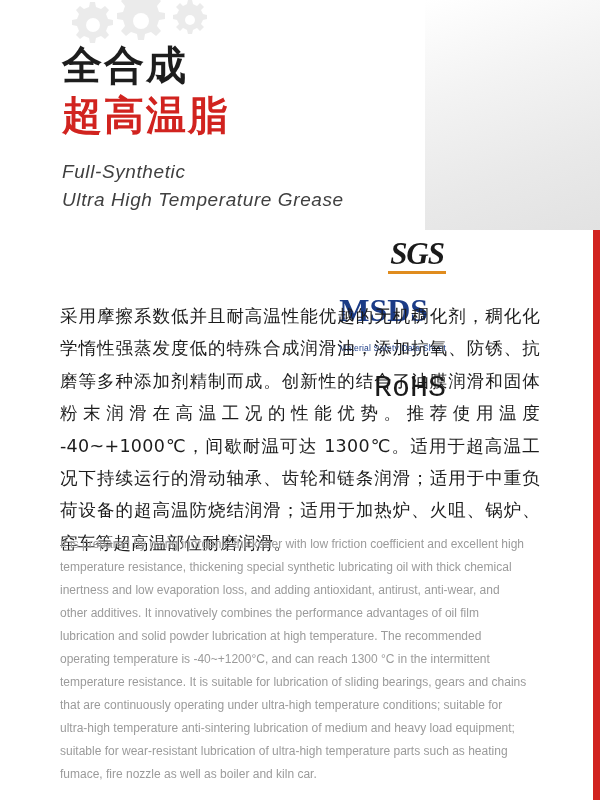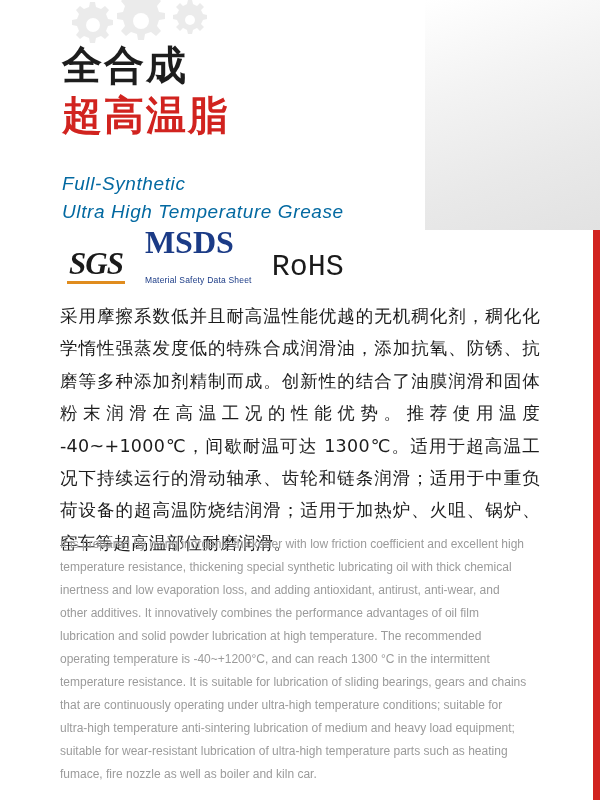--- a/index.html
+++ b/index.html
@@ -67,38 +67,39 @@
   .title-cn-2 {
     font-size: 40px;
     font-weight: bold;
     color: #d1231f;
     letter-spacing: 2px;
     line-height: 1.15;
     margin: 4px 0 0 0;
     font-family: "DejaVu Sans", "Liberation Sans", sans-serif;
   }
   .title-en {
-    margin-top: 32px;
-    color: #0369a1;
+    margin-top: 20px;
+    color: #404040;
     font-style: italic;
     font-size: 19px;
     line-height: 1.45;
     letter-spacing: 0.6px;
   }
 
   
   .certs {
     position: absolute;
-    left: 67px;
+    left: 46px;
     top: 238px;
     width: 400px;
     height: 46px;
     display: flex;
     align-items: flex-end;
     gap: 20px;
+    flex-direction: column;
   }
   .sgs {
     position: relative;
     font-family: "Liberation Serif", serif;
     font-weight: bold;
     font-style: italic;
     font-size: 31px;
     color: #1a1a1a;
     line-height: 1;
     padding: 0 2px 5px 2px;

